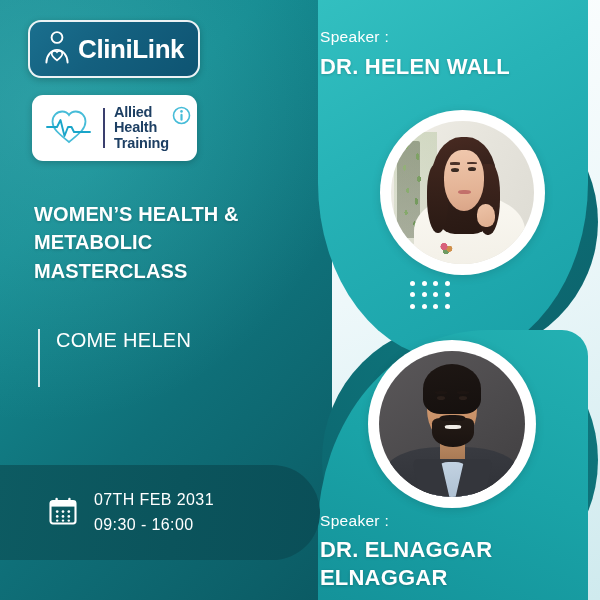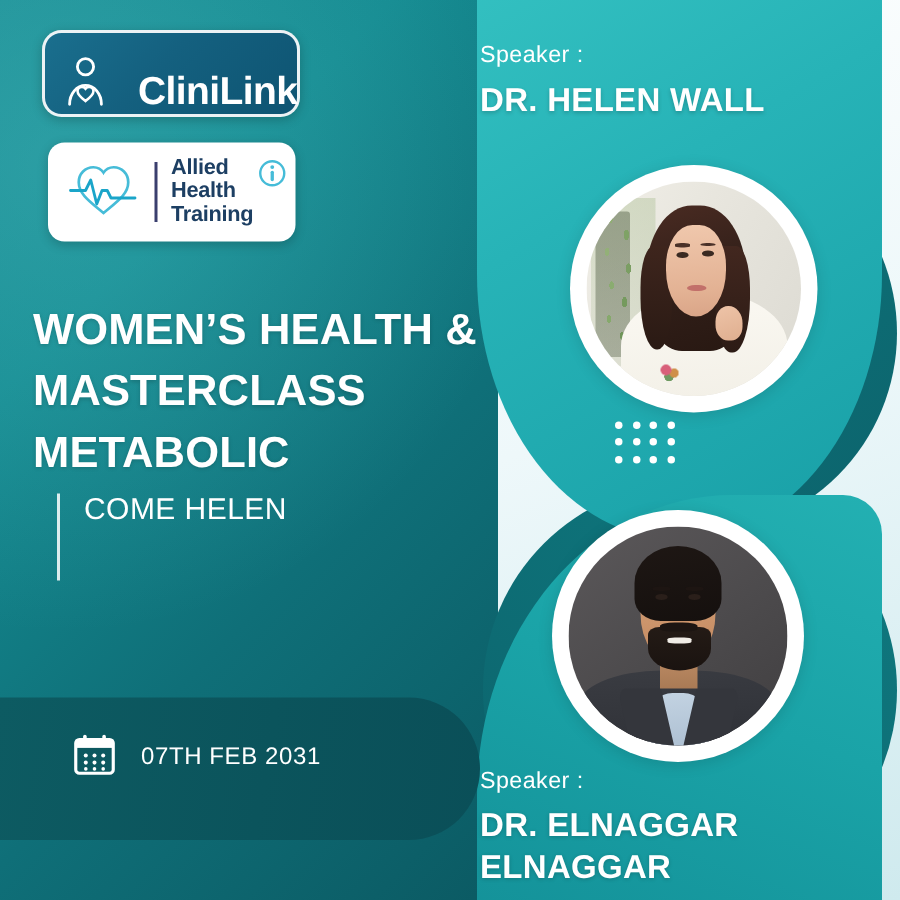--- a/index.html
+++ b/index.html
@@ -142,39 +142,39 @@
     display:grid;grid-template-columns:repeat(4,1fr);grid-template-rows:repeat(3,1fr);}
   .dot-grid i{width:5px;height:5px;border-radius:50%;background:#ffffff;
     justify-self:center;align-self:center;display:block;}
 
   
   .clinilink{
     position:absolute;left:28px;top:20px;width:172px;height:58px;
     border-radius:13px;border:2px solid rgba(255,255,255,.92);
     background:linear-gradient(135deg,#1a6f8e 0%,#14607f 45%,#0e5472 100%);
     box-shadow:0 2px 7px rgba(0,0,0,.22);
-    display:flex;align-items:flex-end;gap:21px;padding-left:13px;box-sizing:border-box;
+    display:flex;align-items:center;gap:7px;padding-left:13px;box-sizing:border-box;
   }
   .clinilink .txt{color:#fff;font-size:26px;font-weight:bold;letter-spacing:-.4px;}
 
   
   .allied{
     position:absolute;left:32px;top:95px;width:165px;height:66px;
     border-radius:11px;background:#fff;box-shadow:0 2px 7px rgba(0,0,0,.2);
     display:flex;align-items:center;gap:9px;padding-left:12px;box-sizing:border-box;
   }
   .allied .divider{width:2px;height:40px;background:#3a3f6e;}
   .allied .words{position:relative;display:flex;flex-direction:column;
     line-height:1.05;color:#1d3f63;font-size:14.5px;font-weight:bold;letter-spacing:-.2px;}
   .allied .info-i{position:absolute;left:58px;top:1px;}
 
   
   .headline{
-    position:absolute;left:22px;top:200px;width:290px;
-    color:#fff;font-size:29px;font-weight:bold;line-height:1.42;letter-spacing:.1px;
+    position:absolute;left:34px;top:200px;width:290px;
+    color:#fff;font-size:20px;font-weight:bold;line-height:1.42;letter-spacing:.1px;
     text-shadow:0 1px 3px rgba(0,0,0,.18);
   }
   .headline div{white-space:nowrap;}
 
   
   .join{position:absolute;left:38px;top:326px;display:flex;gap:16px;align-items:flex-start;}
   .join .bar{width:2px;height:58px;background:rgba(255,255,255,.85);margin-top:3px;}
   .join .jtxt{color:#fff;font-size:20px;line-height:1.45;letter-spacing:.3px;}
 
   
@@ -296,22 +296,22 @@
           <circle cx="9.5" cy="9.5" r="8" stroke="#46bcd8" stroke-width="1.6" fill="none"></circle>
           <circle cx="9.5" cy="5.4" r="1.3" fill="#46bcd8"></circle>
           <rect x="8.4" y="7.8" width="2.2" height="7" rx="1.1" fill="#46bcd8"></rect>
         </svg>
       </span>
     </span>
   </div>
 
   <div class="headline">
     <div>WOMEN’S HEALTH &amp;</div>
+    <div>METABOLIC</div>
     <div>MASTERCLASS</div>
-    <div>METABOLIC</div>
   </div>
 
   <div class="join">
     <span class="bar"></span>
     <span class="jtxt">
       <div>COME HELEN</div>
     </span>
   </div>
 
   <div class="date-panel"></div>
@@ -328,20 +328,21 @@
         <circle cx="9.2" cy="20.4" r="1.35" fill="#fff"></circle>
         <circle cx="15" cy="20.4" r="1.35" fill="#fff"></circle>
         <circle cx="20.8" cy="20.4" r="1.35" fill="#fff"></circle>
         <circle cx="9.2" cy="24.6" r="1.2" fill="#fff"></circle>
         <circle cx="15" cy="24.6" r="1.2" fill="#fff"></circle>
         <circle cx="20.8" cy="24.6" r="1.2" fill="#fff"></circle>
       </svg>
     </span>
     <span class="date-text">
       <div>07TH FEB 2031</div>
+      <div>09:30 - 16:00</div>
     </span>
   </div>
 
   <div class="spk spk-top">
     <div class="lbl">Speaker :</div>
     <div class="nm">DR. HELEN WALL</div>
   </div>
 
   <div class="spk spk-bottom">
     <div class="lbl">Speaker :</div>

